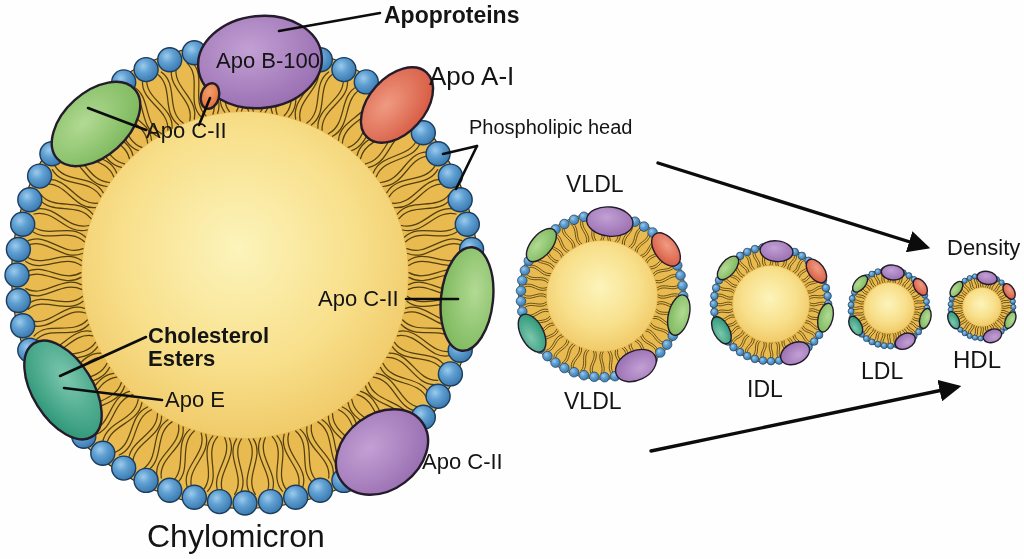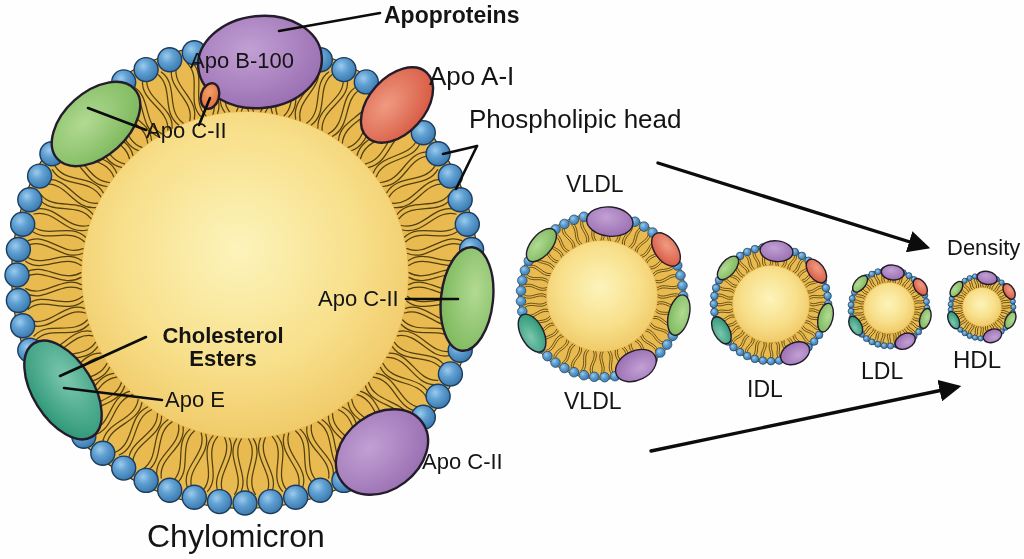--- a/index.html
+++ b/index.html
@@ -6,21 +6,21 @@
   .stage{
     position:relative;width:1024px;height:559px;overflow:hidden;
     background:#fefefe;font-family:"Liberation Sans",sans-serif;
   }
   #diagram{position:absolute;left:0;top:0;}
   .label{
     position:absolute;color:#141414;white-space:nowrap;line-height:1.06;
     font-family:"Liberation Sans",sans-serif;
   }
   .bold{font-weight:bold;}
-  .center{text-align:center;}
+  .center{}
 </style>
 </head>
 <body>
 
 <div class="stage">
   <svg id="diagram" width="1024" height="559" viewBox="0 0 1024 559">
       <defs>
         <radialGradient id="coreGrad" cx="48%" cy="42%" r="65%">
           <stop offset="0%" stop-color="#fcf4bb"></stop>
           <stop offset="55%" stop-color="#f8e08c"></stop>
@@ -822,25 +822,25 @@
       <line x1="477" y1="146" x2="456" y2="189" stroke="#0c0c0c" stroke-width="2.6" stroke-linecap="round"></line>
       <line x1="406" y1="299" x2="458" y2="299" stroke="#0c0c0c" stroke-width="2.6" stroke-linecap="round"></line>
       <line x1="146" y1="337" x2="60" y2="376" stroke="#0c0c0c" stroke-width="2.6" stroke-linecap="round"></line>
       <line x1="162" y1="400" x2="64" y2="388" stroke="#0c0c0c" stroke-width="2.6" stroke-linecap="round"></line>
       <line x1="658" y1="163" x2="926" y2="247" stroke="#0c0c0c" stroke-width="3.4" stroke-linecap="round" marker-end="url(#arrowhead)"></line>
       <line x1="651" y1="451" x2="957" y2="387" stroke="#0c0c0c" stroke-width="3.4" stroke-linecap="round" marker-end="url(#arrowhead)"></line>
     </svg>
 
   <div class="label bold" style="left:384px;top:3px;font-size:23px">Apoproteins</div>
 
-  <div class="label" style="left:190px;top:49px;font-size:22px">Apo B-100</div>
+  <div class="label" style="left:216px;top:49px;font-size:22px">Apo B-100</div>
 
   <div class="label" style="left:429px;top:63px;font-size:26px">Apo A-I</div>
 
-  <div class="label" style="left:469px;top:106px;font-size:26px">Phospholipic head</div>
+  <div class="label" style="left:469px;top:117px;font-size:20px">Phospholipic head</div>
 
   <div class="label" style="left:146px;top:119px;font-size:22px">Apo C-II</div>
 
 
   <div class="label" style="left:318px;top:287px;font-size:22px">Apo C-II</div>
 
   <div class="label bold center" style="left:148px;top:324px;width:150px;font-size:22px">
     <div>Cholesterol</div>
     <div>Esters</div>
   </div>

